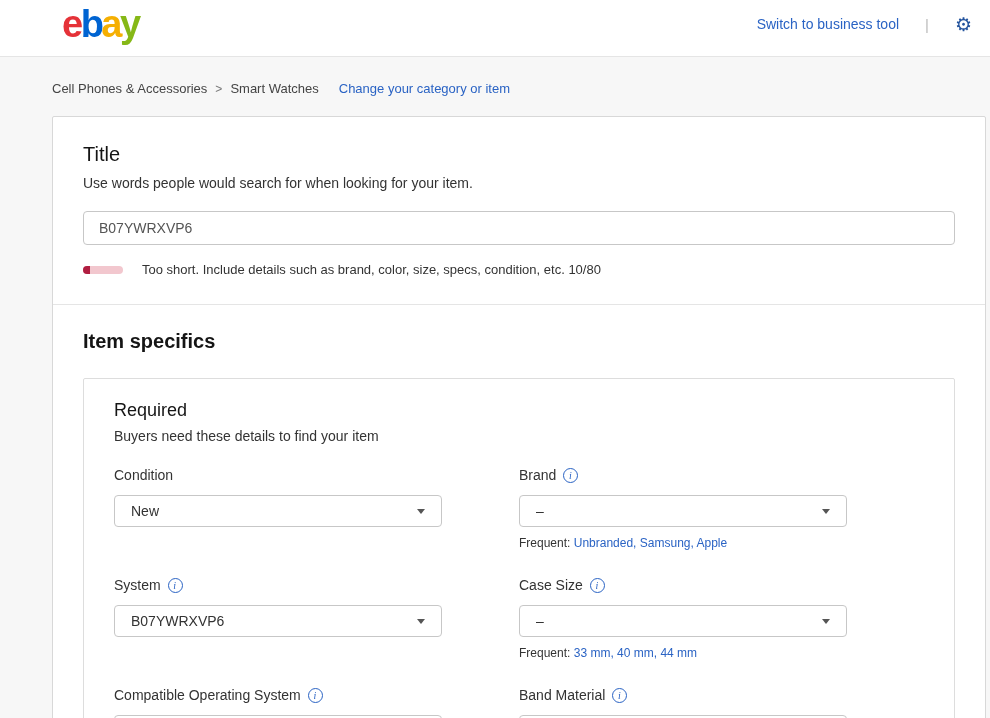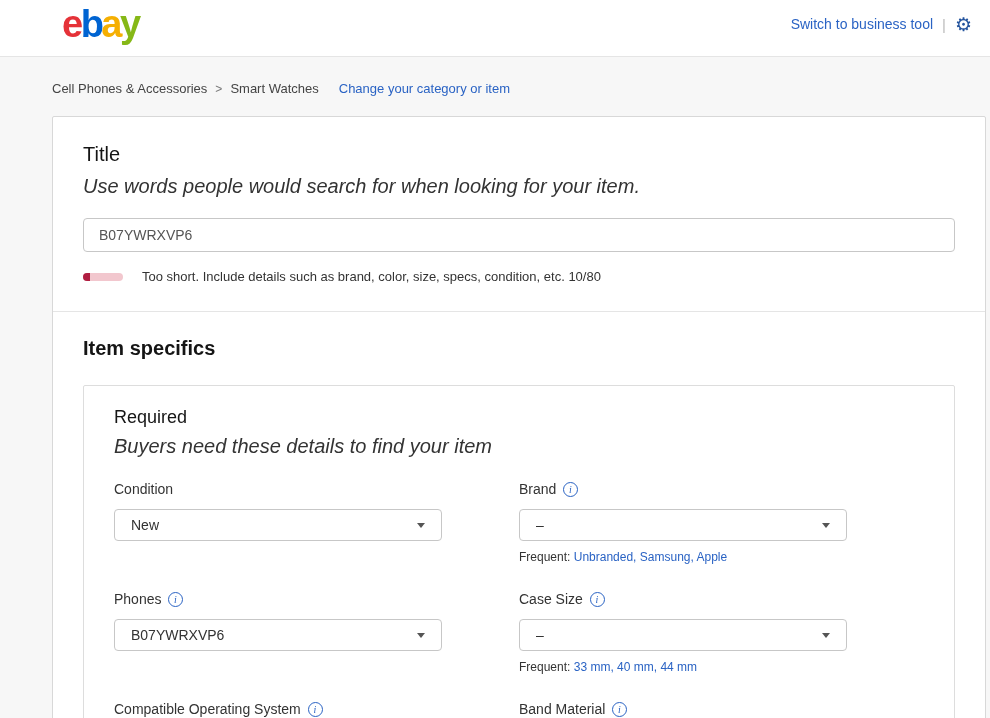--- a/index.html
+++ b/index.html
@@ -13,35 +13,35 @@
   *{box-sizing:border-box;margin:0;padding:0;}
   html,body{width:990px;height:718px;overflow:hidden;}
   body{font-family:"Liberation Sans",sans-serif;background:var(--page-bg);color:var(--text-mid);}
 
   
   .topbar{height:57px;background:#fff;border-bottom:1px solid var(--border-soft);
     display:flex;align-items:center;justify-content:space-between;padding:0 18px 8px 62px;}
   .logo{font-size:38px;font-weight:bold;letter-spacing:-2.5px;line-height:1;user-select:none;}
   .logo .c-red{color:var(--logo-red);} .logo .c-blue{color:var(--logo-blue);}
   .logo .c-yellow{color:var(--logo-yellow);} .logo .c-green{color:var(--logo-green);}
-  .topbar-right{display:flex;align-items:center;gap:9px;font-size:14px;}
+  .topbar-right{display:flex;align-items:center;gap:26px;font-size:14px;}
   .topbar-right a{color:var(--link-blue);text-decoration:none;}
   .vsep{color:#bbb;font-size:15px;}
   .gear{color:var(--gear-blue);font-size:19px;line-height:1;cursor:pointer;}
 
   
   .crumbs{margin:24px 0 0 52px;font-size:13px;color:#444;display:flex;align-items:center;gap:8px;}
   .crumbs .sep{color:#777;font-size:12px;}
   .crumbs a{color:var(--link-blue);text-decoration:none;margin-left:12px;}
 
   
   .card{margin:20px 0 0 52px;width:934px;background:#fff;border:1px solid var(--border-card);
     border-radius:2px;padding:26px 30px 0 30px;min-height:600px;}
   .h1{font-size:20px;color:var(--text-dark);font-weight:400;}
-  .sub{font-size:20px;color:var(--text-mid);margin-top:9px;font-style:italic;}
+  .sub{font-size:14px;color:var(--text-mid);margin-top:9px;}
   .title-input{margin-top:20px;width:100%;height:34px;border:1px solid var(--border-input);
     border-radius:4px;padding:0 15px;font-size:14px;color:var(--text-soft);
     font-family:"Liberation Sans",sans-serif;outline:none;display:block;background:#fff;}
   .validation{margin-top:17px;display:flex;align-items:center;font-size:13px;color:var(--text-mid);}
   .meter{width:40px;height:8px;border-radius:4px;background:var(--err-light);position:relative;overflow:hidden;flex:none;}
   .meter .fill{position:absolute;left:0;top:0;bottom:0;width:7px;background:var(--err-dark);}
   .validation .msg{margin-left:19px;}
   .validation b{font-weight:normal;}
   .divider{border-top:1px solid var(--border-soft);margin:27px -30px 0 -30px;}
   .sec-heading{margin-top:25px;font-size:20px;color:var(--text-dark);font-weight:700;}
@@ -131,21 +131,21 @@
           <span class="caret"></span>
         </div>
         <div class="frequent">
           <span>Frequent:</span>
           <a href="#">Unbranded</a><a href="#">Samsung</a><a href="#">Apple</a>
         </div>
       </div>
 
       <div class="field">
         <div class="flabel">
-          <span>Phones</span>
+          <span>System</span>
           <span class="info">i</span>
         </div>
         <div class="select">
           <span>B07YWRXVP6</span>
           <span class="caret"></span>
         </div>
       </div>
 
       <div class="field">
         <div class="flabel">

